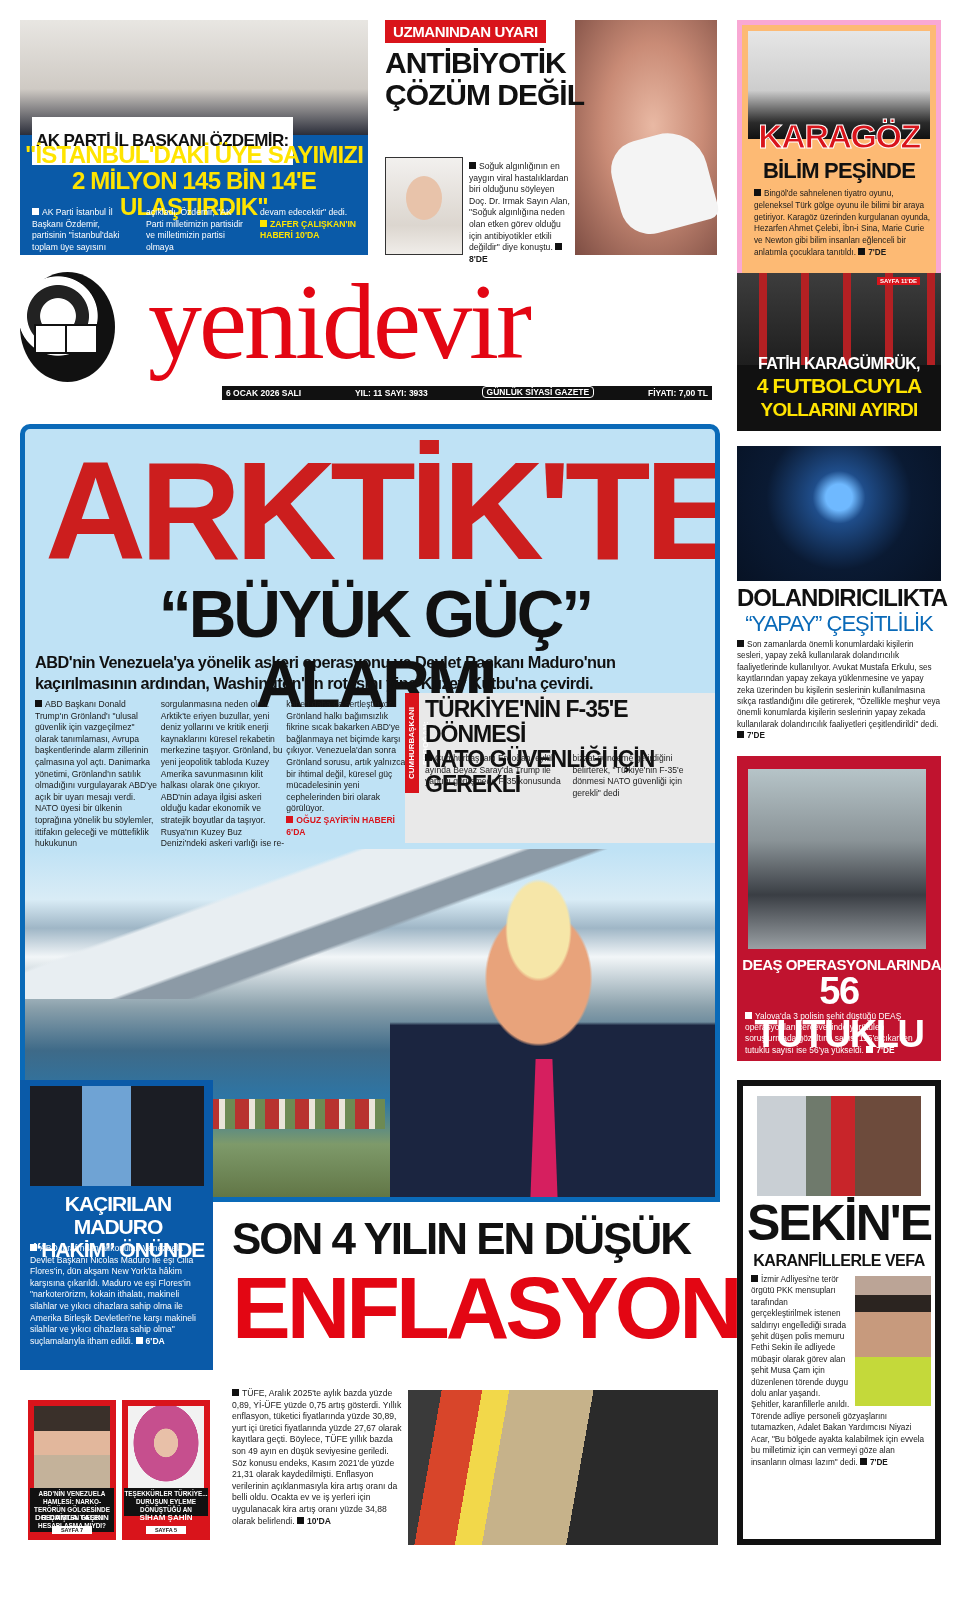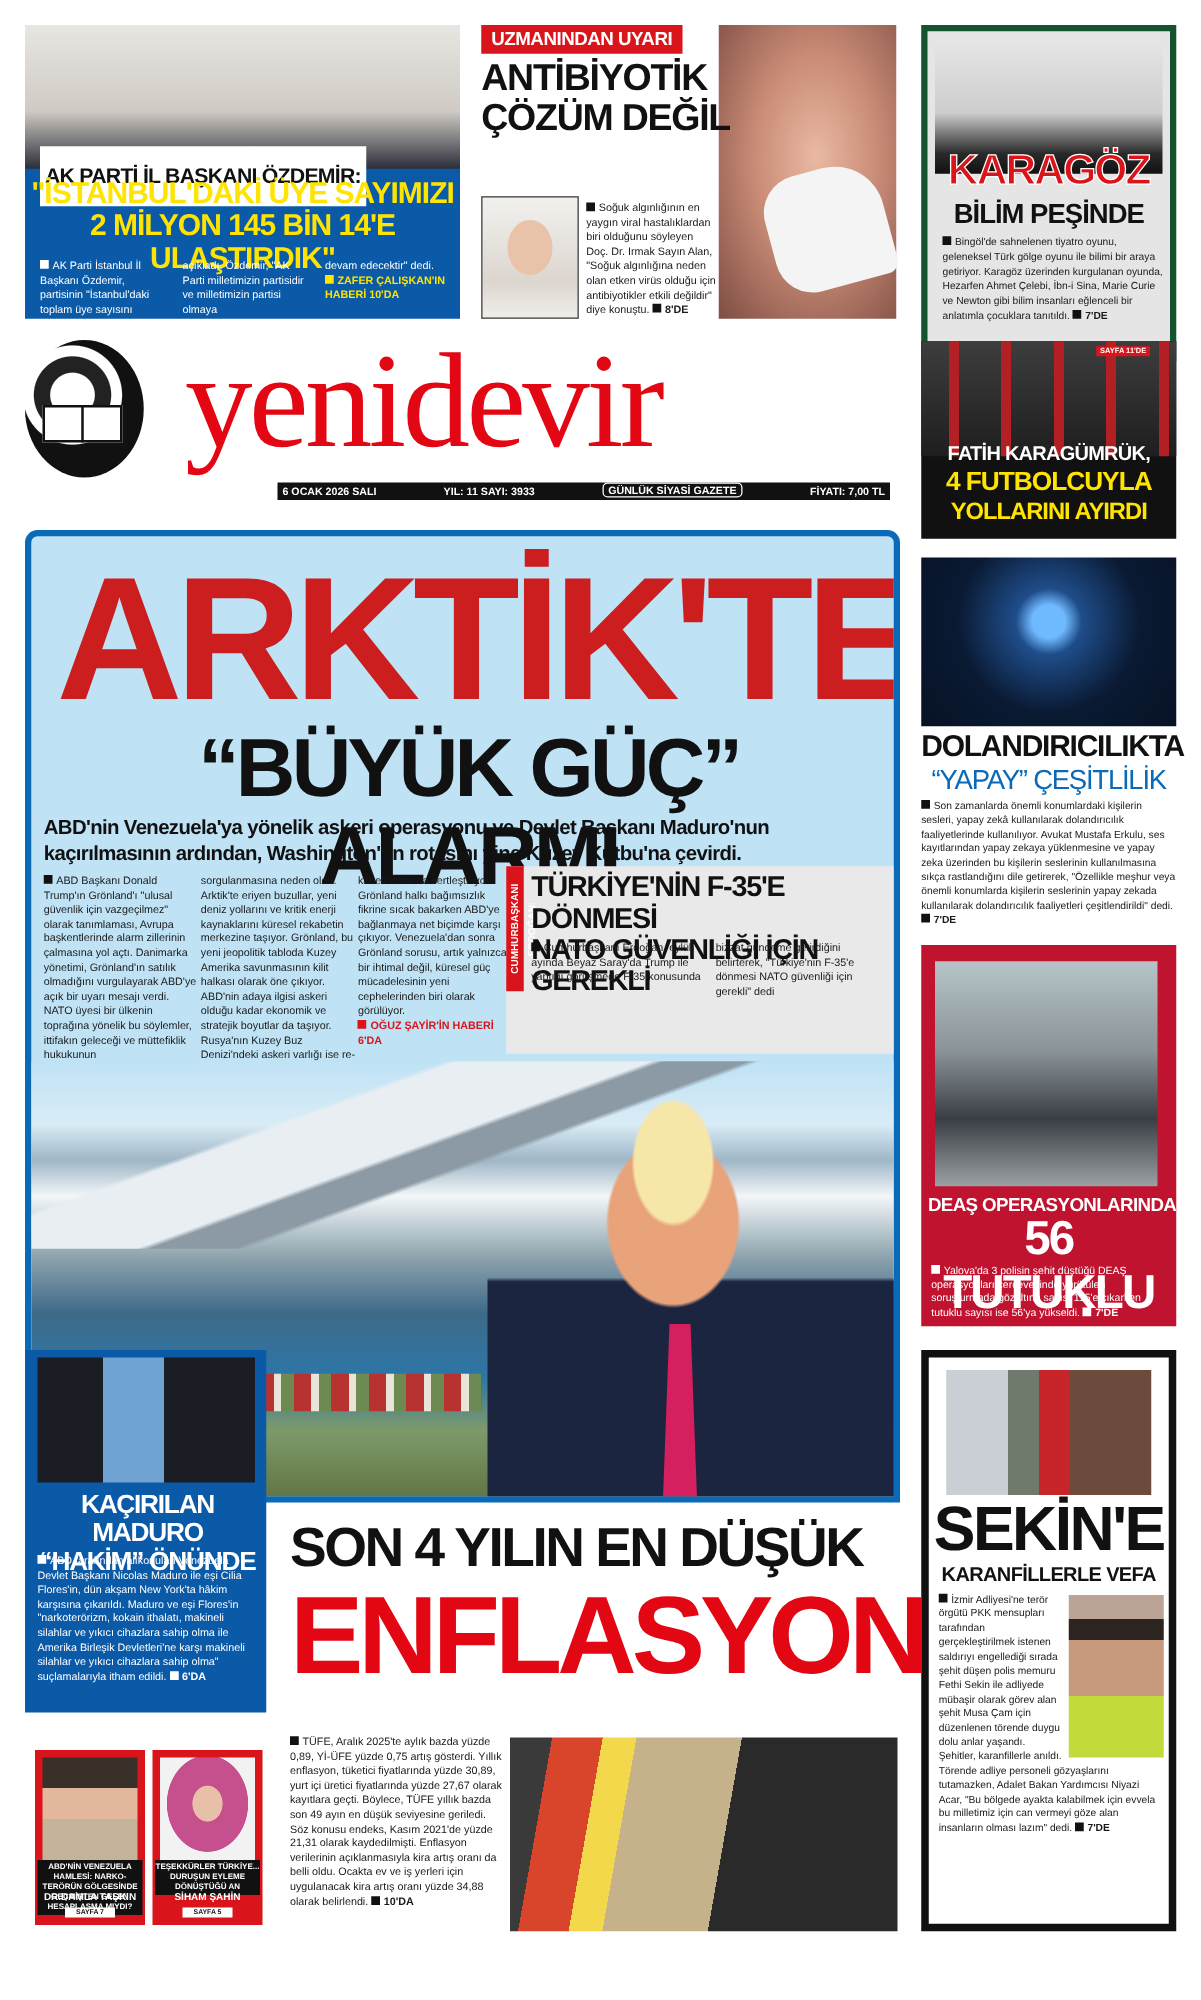--- a/index.html
+++ b/index.html
@@ -25,21 +25,21 @@
 #box-antibiyotik{left:385px;top:20px;width:332px;height:235px}
 #anti-pic{left:190px;top:0;width:142px;height:235px;background:radial-gradient(ellipse at 55% 45%,#e9b9a4 0%,#c98b76 45%,#7d4d43 100%)}
 #anti-tissue{left:230px;top:115px;width:95px;height:95px;background:#f4f4f4;border-radius:30px 40px 10px 30px;transform:rotate(-15deg)}
 #anti-tag{left:0;top:0;background:#d9141b;color:#fff;font-size:15px;font-weight:700;padding:3px 8px;letter-spacing:-0.4px}
 #anti-title{left:0;top:27px;font-size:30px;line-height:32px;font-weight:900;color:#111;letter-spacing:-1px}
 #anti-portrait{left:0;top:137px;width:78px;height:98px;border:1px solid #333;background:linear-gradient(180deg,#f2f0ee 0%,#dcd6cf 70%,#f0ede9 100%)}
 #anti-face{left:20px;top:18px;width:36px;height:44px;border-radius:50%;background:#e8c3aa}
 #anti-text{left:84px;top:141px;width:105px}
 
 
-#box-karagoz{left:737px;top:20px;width:204px;height:269px;border:5px solid #14532d;background:#e5e5e5}
+#box-karagoz{left:737px;top:20px;width:204px;height:269px;border:5px solid #f9a8d4;background:#fdba74}
 #karagoz-pic{left:6px;top:6px;width:182px;height:108px;background:linear-gradient(180deg,#e6e6e6 0%,#cdcdcd 55%,#2a2a2a 85%,#111 100%)}
 #karagoz-title{left:6px;top:92px;width:182px;text-align:center;color:#d9141b;font-size:34px;font-weight:900;letter-spacing:-1.5px;-webkit-text-stroke:1px #fff}
 #karagoz-sub{left:6px;top:133px;width:182px;text-align:center;font-size:22px;font-weight:900;color:#111;letter-spacing:-0.8px}
 #karagoz-text{left:12px;top:163px;width:178px;font-size:8.2px;line-height:11.8px}
 
 
 #globe{left:20px;top:272px;width:95px;height:110px;border-radius:50%;background:radial-gradient(circle at 40% 40%,#fff 0 20%,#222 21% 35%,#fff 36% 45%,#111 46% 100%)}
 #book{left:34px;top:324px;width:64px;height:30px;background:#fff;border:2px solid #111}
 #book::after{content:"";position:absolute;left:29px;top:-2px;width:2px;height:30px;background:#111}
 #logo{left:148px;top:262px;font-family:"Liberation Serif",serif;font-size:108px;color:#e30613;letter-spacing:-3px;line-height:120px}
@@ -136,21 +136,21 @@
   <div id="anti-pic" class="abs"></div>
   <div id="anti-tissue" class="abs"></div>
   <div id="anti-tag" class="abs">UZMANINDAN UYARI</div>
   <div id="anti-title" class="abs">
     <div>ANTİBİYOTİK</div>
     <div>ÇÖZÜM DEĞİL</div>
   </div>
   <div id="anti-portrait" class="abs">
       <div id="anti-face" class="abs"></div>
     </div>
-  <div id="anti-text" class="abs body-txt"><span class="bullet"></span><span>Soğuk algınlığının en yaygın viral hastalıklardan biri olduğunu söyleyen Doç. Dr. Irmak Sayın Alan, "Soğuk algınlığına neden olan etken virüs olduğu için antibiyotikler etkili değildir" diye konuştu.</span> <span class="ref"><span class="bullet"></span><span>8'DE</span></span></div>
+  <div id="anti-text" class="abs body-txt"><span class="bullet"></span><span>Soğuk algınlığının en yaygın viral hastalıklardan biri olduğunu söyleyen Doç. Dr. Irmak Sayın Alan, "Soğuk algınlığına neden olan etken görev olduğu için antibiyotikler etkili değildir" diye konuştu.</span> <span class="ref"><span class="bullet"></span><span>8'DE</span></span></div>
 </div>
 
 <div id="box-karagoz" class="abs">
   <div id="karagoz-pic" class="abs"></div>
   <div id="karagoz-title" class="abs">KARAGÖZ</div>
   <div id="karagoz-sub" class="abs">BİLİM PEŞİNDE</div>
   <div id="karagoz-text" class="abs body-txt" style="font-size:8.2px;line-height:11.8px"><span class="bullet"></span><span>Bingöl'de sahnelenen tiyatro oyunu, geleneksel Türk gölge oyunu ile bilimi bir araya getiriyor. Karagöz üzerinden kurgulanan oyunda, Hezarfen Ahmet Çelebi, İbn-i Sina, Marie Curie ve Newton gibi bilim insanları eğlenceli bir anlatımla çocuklara tanıtıldı.</span> <span class="ref"><span class="bullet"></span><span>7'DE</span></span></div>
 </div>
 
 <div id="globe" class="abs"></div>

